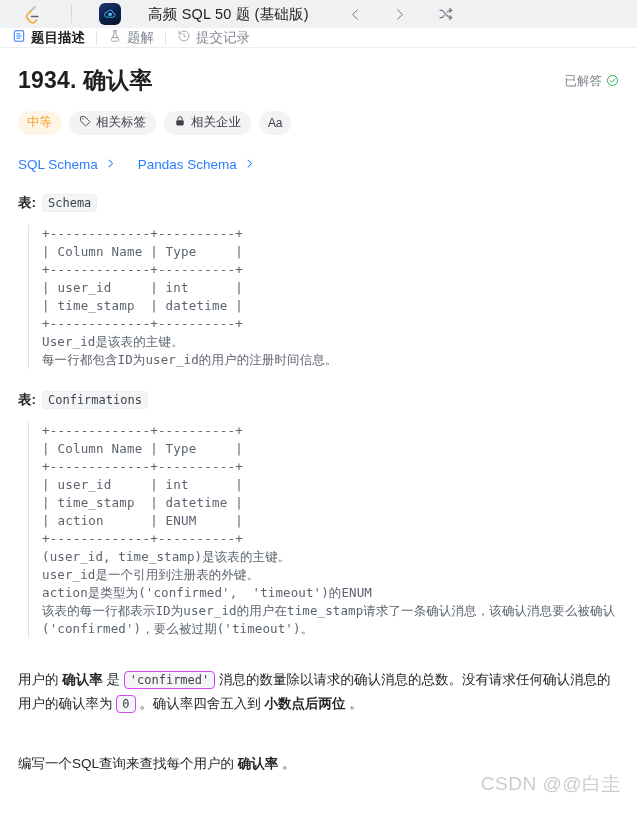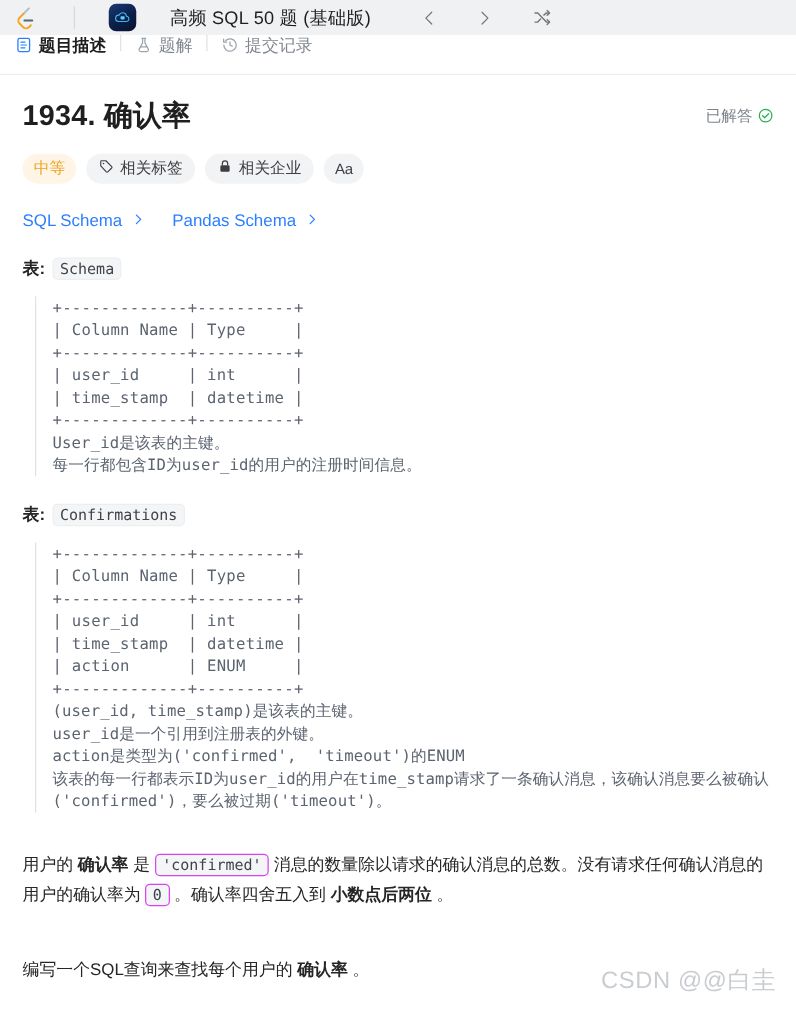--- a/index.html
+++ b/index.html
@@ -13,21 +13,21 @@
     overflow: hidden;
     position: relative;
   }
 
   
   .topbar {
     height: 28px;
     background: #eff1f3;
     display: flex;
     align-items: center;
-    padding: 0 10px;
+    padding: 0 22px;
     gap: 18px;
   }
   .lc-logo {
     width: 22px; height: 22px;
     display: flex; align-items: center; justify-content: center;
     margin-right: 8px;
   }
   .vdiv {
     width: 1px; height: 18px;
     background: #d5d9de;
@@ -51,23 +51,23 @@
   .nav-btn {
     width: 26px; height: 26px;
     display: flex; align-items: center; justify-content: center;
     color: #73777c;
     cursor: pointer;
   }
   .nav-btn.shuffle { margin-left: 2px; }
 
   
   .tabbar {
-    height: 32px;
-    display: flex;
-    align-items: flex-start;
+    height: 20px;
+    display: flex;
+    align-items: center;
     padding: 0 10px;
     background: #ffffff;
     border-bottom: 1px solid #eceef0;
   }
   .tab {
     display: flex; align-items: center;
     gap: 5px;
     font-size: 13.5px;
     cursor: pointer;
     padding: 0 2px;

